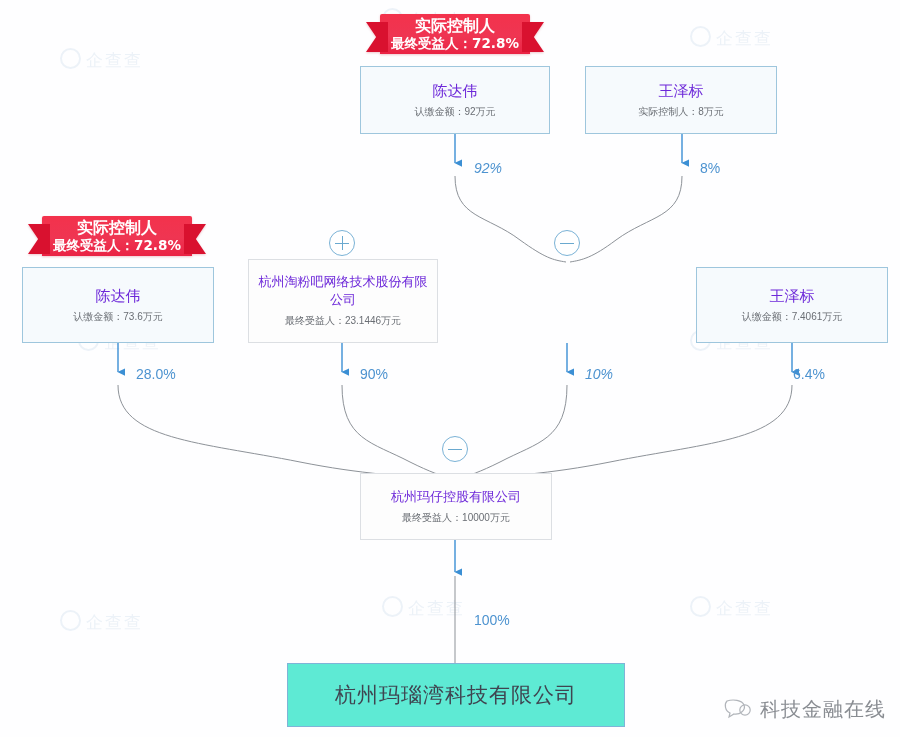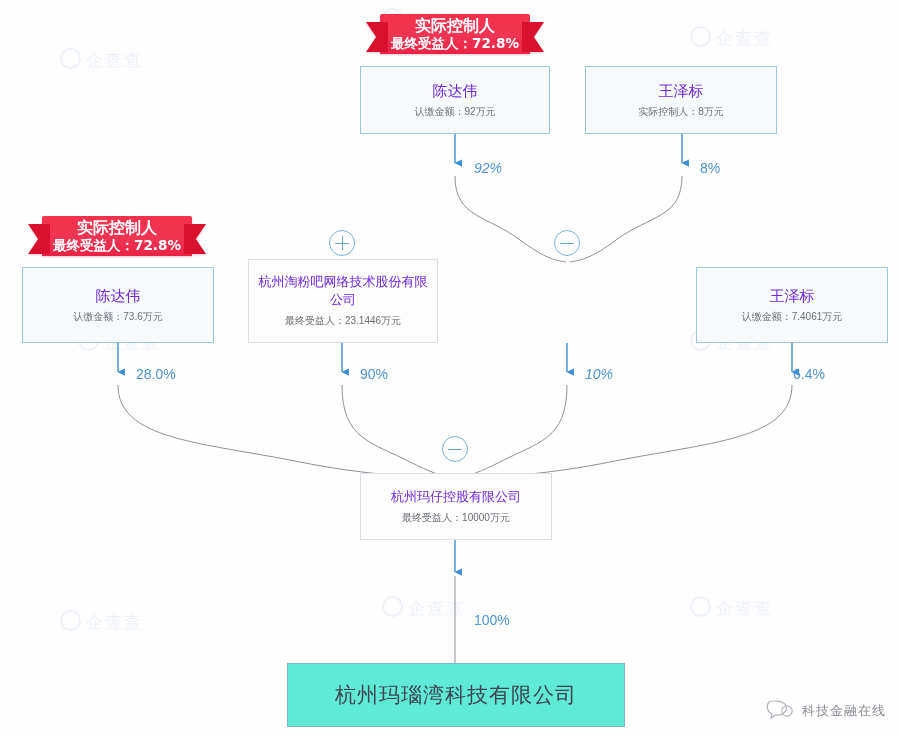--- a/index.html
+++ b/index.html
@@ -176,21 +176,21 @@
     position: absolute;
     right: 14px;
     bottom: 14px;
     display: flex;
     align-items: center;
     gap: 7px;
     color: #8b8f95;
     opacity: .9;
   }
   #brand .brand-text {
-    font-size: 13px;
+    font-size: 20px;
     letter-spacing: 1px;
     font-family: "DejaVu Sans", sans-serif;
     color: #7d8187;
   }
 </style>
 </head>
 <body>
 
 <div id="stage">
 

